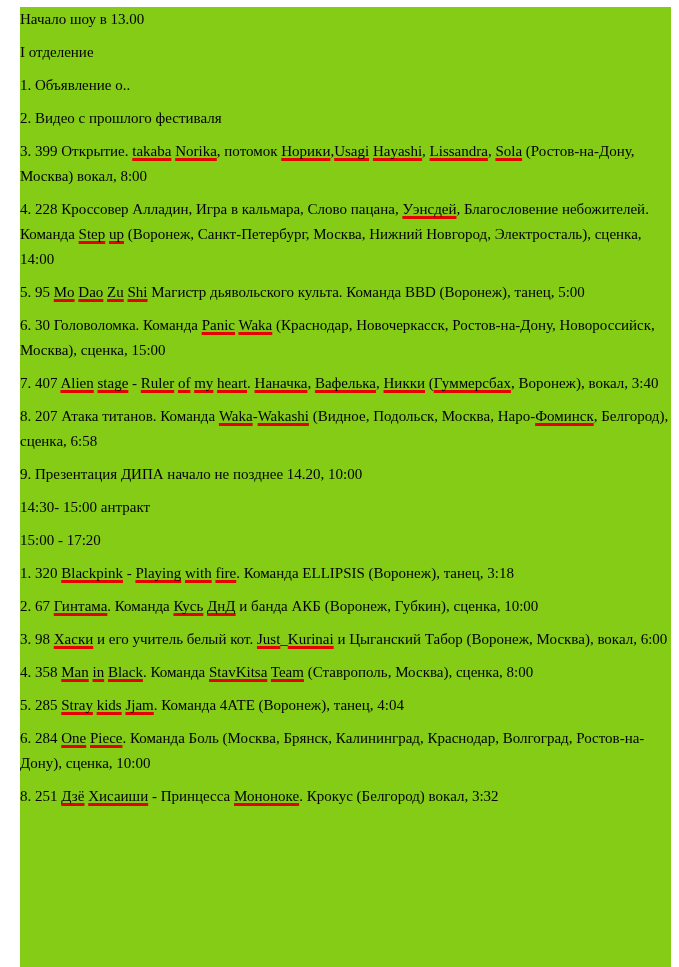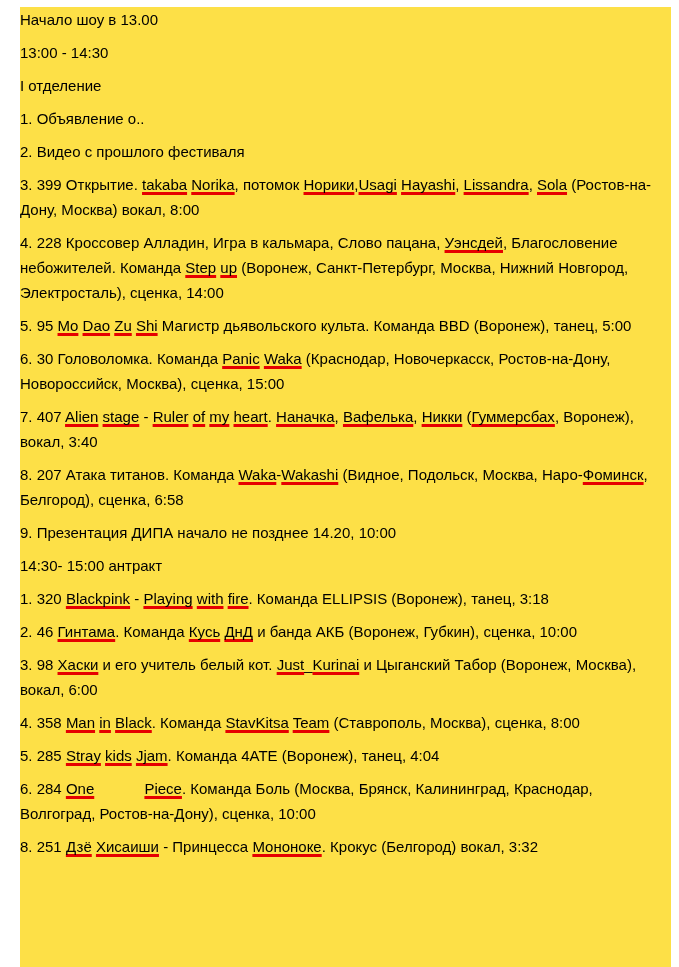--- a/index.html
+++ b/index.html
@@ -7,49 +7,49 @@
   body {
     width: 679px;
     height: 967px;
     overflow: hidden;
     font-family: "Liberation Sans", "DejaVu Sans", sans-serif;
     font-size: 15px;
     line-height: 25px;
     color: #000000;
     padding: 7px 8px 0 20px;
   }
-  .doc-page { width: 100%; height: 100%; background: #fde047; }
+  .doc-page { width: 100%; height: 100%; background: #84cc16; font-family: Liberation Serif, serif; }
   p.para { margin: 0 0 8px 0; }
   .misspelled {
     text-decoration: underline;
     text-decoration-color: #e60000;
     text-decoration-thickness: 3px;
     text-underline-offset: 2px;
     text-decoration-skip-ink: none;
   }
 </style>
 </head>
 <body>
 
 <main class="doc-page">
   <div>
       <p class="para"><span>Начало шоу в 13.00</span></p>
-      <p class="para"><span>13:00 - 14:30</span></p>
       <p class="para"><span>I отделение</span></p>
       <p class="para"><span>1. Объявление о..</span></p>
       <p class="para"><span>2. Видео с прошлого фестиваля</span></p>
       <p class="para"><span>3. 399 Открытие. </span><span class="misspelled" style="text-decoration-color: rgb(230, 0, 0);">takaba</span><span> </span><span class="misspelled" style="text-decoration-color: rgb(230, 0, 0);">Norika</span><span>, потомок </span><span class="misspelled" style="text-decoration-color: rgb(230, 0, 0);">Норики</span><span>,</span><span class="misspelled" style="text-decoration-color: rgb(230, 0, 0);">Usagi</span><span> </span><span class="misspelled" style="text-decoration-color: rgb(230, 0, 0);">Hayashi</span><span>, </span><span class="misspelled" style="text-decoration-color: rgb(230, 0, 0);">Lissandra</span><span>, </span><span class="misspelled" style="text-decoration-color: rgb(230, 0, 0);">Sola</span><span> (Ростов-на-Дону, Москва) вокал, 8:00</span></p>
       <p class="para"><span>4. 228 Кроссовер Алладин, Игра в кальмара, Слово пацана, </span><span class="misspelled" style="text-decoration-color: rgb(230, 0, 0);">Уэнсдей</span><span>, Благословение небожителей. Команда </span><span class="misspelled" style="text-decoration-color: rgb(230, 0, 0);">Step</span><span> </span><span class="misspelled" style="text-decoration-color: rgb(230, 0, 0);">up</span><span> (Воронеж, Санкт-Петербург, Москва, Нижний Новгород, Электросталь), сценка, 14:00</span></p>
       <p class="para"><span>5. 95 </span><span class="misspelled" style="text-decoration-color: rgb(230, 0, 0);">Mo</span><span> </span><span class="misspelled" style="text-decoration-color: rgb(230, 0, 0);">Dao</span><span> </span><span class="misspelled" style="text-decoration-color: rgb(230, 0, 0);">Zu</span><span> </span><span class="misspelled" style="text-decoration-color: rgb(230, 0, 0);">Shi</span><span> Магистр дьявольского культа. Команда BBD (Воронеж), танец, 5:00</span></p>
       <p class="para"><span>6. 30 Головоломка. Команда </span><span class="misspelled" style="text-decoration-color: rgb(230, 0, 0); margin-top: 32px;">Panic</span><span> </span><span class="misspelled" style="text-decoration-color: rgb(230, 0, 0);">Waka</span><span> (Краснодар, Новочеркасск, Ростов-на-Дону, Новороссийск, Москва), сценка, 15:00</span></p>
       <p class="para"><span>7. 407 </span><span class="misspelled" style="text-decoration-color: rgb(230, 0, 0);">Alien</span><span> </span><span class="misspelled" style="text-decoration-color: rgb(230, 0, 0);">stage</span><span> - </span><span class="misspelled" style="text-decoration-color: rgb(230, 0, 0);">Ruler</span><span> </span><span class="misspelled" style="text-decoration-color: rgb(230, 0, 0);">of</span><span> </span><span class="misspelled" style="text-decoration-color: rgb(230, 0, 0);">my</span><span> </span><span class="misspelled" style="text-decoration-color: rgb(230, 0, 0);">heart</span><span>. </span><span class="misspelled" style="text-decoration-color: rgb(230, 0, 0);">Наначка</span><span>, </span><span class="misspelled" style="text-decoration-color: rgb(230, 0, 0);">Вафелька</span><span>, </span><span class="misspelled" style="text-decoration-color: rgb(230, 0, 0);">Никки</span><span> (</span><span class="misspelled" style="text-decoration-color: rgb(230, 0, 0);">Гуммерсбах</span><span>, Воронеж), вокал, 3:40</span></p>
       <p class="para"><span>8. 207 Атака титанов. Команда </span><span class="misspelled" style="text-decoration-color: rgb(230, 0, 0);">Waka</span><span>-</span><span class="misspelled" style="text-decoration-color: rgb(230, 0, 0);">Wakashi</span><span> (Видное, Подольск, Москва, Наро-</span><span class="misspelled" style="text-decoration-color: rgb(230, 0, 0);">Фоминск</span><span>, Белгород), сценка, 6:58</span></p>
       <p class="para"><span>9. Презентация ДИПА начало не позднее 14.20, 10:00</span></p>
       <p class="para"><span>14:30- 15:00 антракт</span></p>
+      <p class="para"><span>15:00 - 17:20</span></p>
       <p class="para"><span>1. 320 </span><span class="misspelled" style="text-decoration-color: rgb(230, 0, 0);">Blackpink</span><span> - </span><span class="misspelled" style="text-decoration-color: rgb(230, 0, 0);">Playing</span><span> </span><span class="misspelled" style="text-decoration-color: rgb(230, 0, 0);">with</span><span> </span><span class="misspelled" style="text-decoration-color: rgb(230, 0, 0);">fire</span><span>. Команда ELLIPSIS (Воронеж), танец, 3:18</span></p>
-      <p class="para"><span>2. 46 </span><span class="misspelled" style="text-decoration-color: rgb(230, 0, 0);">Гинтама</span><span>. Команда </span><span class="misspelled" style="text-decoration-color: rgb(230, 0, 0);">Кусь</span><span> </span><span class="misspelled" style="text-decoration-color: rgb(230, 0, 0);">ДнД</span><span> и банда АКБ (Воронеж, Губкин), сценка, 10:00</span></p>
+      <p class="para"><span>2. 67 </span><span class="misspelled" style="text-decoration-color: rgb(230, 0, 0);">Гинтама</span><span>. Команда </span><span class="misspelled" style="text-decoration-color: rgb(230, 0, 0);">Кусь</span><span> </span><span class="misspelled" style="text-decoration-color: rgb(230, 0, 0);">ДнД</span><span> и банда АКБ (Воронеж, Губкин), сценка, 10:00</span></p>
       <p class="para"><span>3. 98 </span><span class="misspelled" style="text-decoration-color: rgb(230, 0, 0);">Хаски</span><span> и его учитель белый кот. </span><span class="misspelled" style="text-decoration-color: rgb(230, 0, 0);">Just</span><span>_</span><span class="misspelled" style="text-decoration-color: rgb(230, 0, 0);">Kurinai</span><span> и Цыганский Табор (Воронеж, Москва), вокал, 6:00</span></p>
       <p class="para"><span>4. 358 </span><span class="misspelled" style="text-decoration-color: rgb(230, 0, 0);">Man</span><span> </span><span class="misspelled" style="text-decoration-color: rgb(230, 0, 0);">in</span><span> </span><span class="misspelled" style="text-decoration-color: rgb(230, 0, 0);">Black</span><span>. Команда </span><span class="misspelled" style="text-decoration-color: rgb(230, 0, 0);">StavKitsa</span><span> </span><span class="misspelled" style="text-decoration-color: rgb(230, 0, 0);">Team</span><span> (Ставрополь, Москва), сценка, 8:00</span></p>
       <p class="para"><span>5. 285 </span><span class="misspelled" style="text-decoration-color: rgb(230, 0, 0);">Stray</span><span> </span><span class="misspelled" style="text-decoration-color: rgb(230, 0, 0);">kids</span><span> </span><span class="misspelled" style="text-decoration-color: rgb(230, 0, 0);">Jjam</span><span>. Команда 4ATE (Воронеж), танец, 4:04</span></p>
-      <p class="para"><span>6. 284 </span><span class="misspelled" style="text-decoration-color: rgb(230, 0, 0);">One</span><span> </span><span class="misspelled" style="text-decoration-color: rgb(230, 0, 0); margin-left: 46px;">Piece</span><span>. Команда Боль (Москва, Брянск, Калининград, Краснодар, Волгоград, Ростов-на-Дону), сценка, 10:00</span></p>
+      <p class="para"><span>6. 284 </span><span class="misspelled" style="text-decoration-color: rgb(230, 0, 0);">One</span><span> </span><span class="misspelled" style="text-decoration-color: rgb(230, 0, 0);">Piece</span><span>. Команда Боль (Москва, Брянск, Калининград, Краснодар, Волгоград, Ростов-на-Дону), сценка, 10:00</span></p>
       <p class="para"><span>8. 251 </span><span class="misspelled" style="text-decoration-color: rgb(230, 0, 0);">Дзё</span><span> </span><span class="misspelled" style="text-decoration-color: rgb(230, 0, 0);">Хисаиши</span><span> - Принцесса </span><span class="misspelled" style="text-decoration-color: rgb(230, 0, 0);">Мононоке</span><span>. Крокус (Белгород) вокал, 3:32</span></p>
     </div>
 </main>
 
 </body></html>

